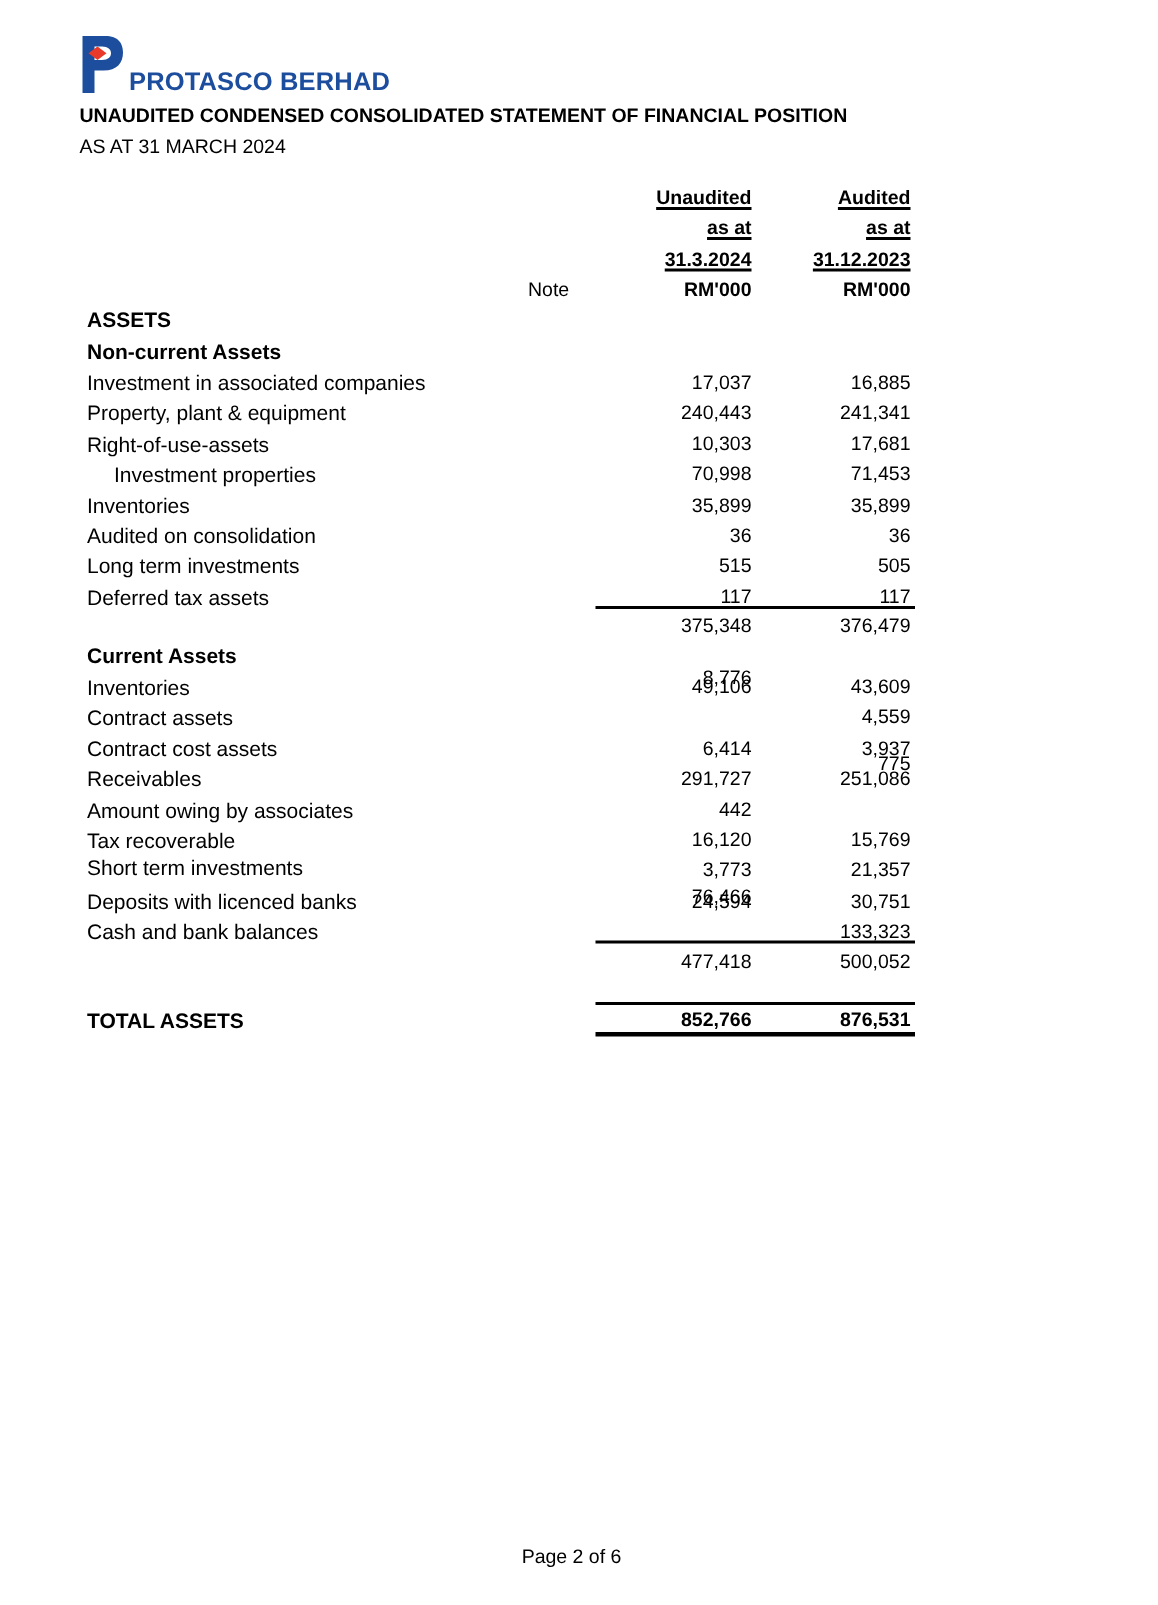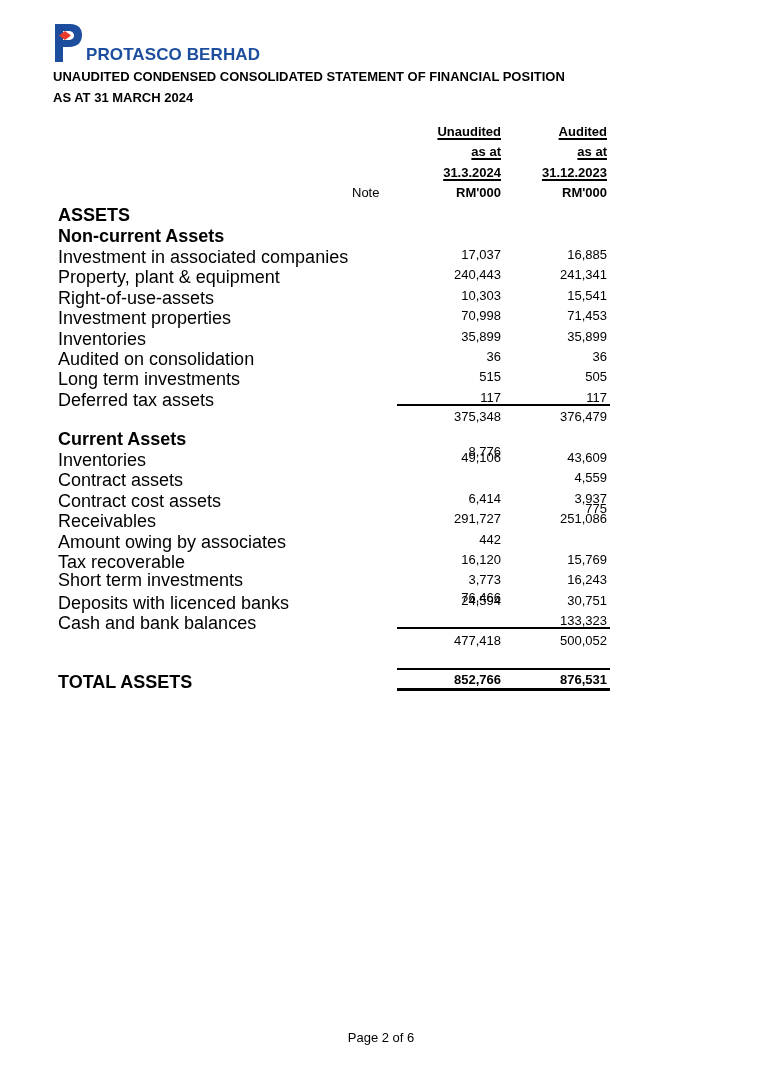--- a/index.html
+++ b/index.html
@@ -6,29 +6,29 @@
   body {
     width: 772px; height: 1070px; position: relative; overflow: hidden;
     font-family: "Liberation Sans", sans-serif; color: #000;
   }
   .logo { position: absolute; left: 53px; top: 22px; width: 30px; height: 42px; }
   .company {
     position: absolute; left: 86px; top: 45px;
     font-size: 17px; font-weight: bold; color: #1d4e9e; letter-spacing: 0.1px;
   }
   .title1 { position: absolute; left: 53px; top: 69px; font-size: 13px; font-weight: bold; }
-  .title2 { position: absolute; left: 53px; top: 90px; font-size: 13px; font-weight: bold; }
+  .title2 { position: absolute; left: 53px; top: 90px; font-size: 13px; font-weight: normal; }
 
   .hdr { position: absolute; font-size: 13px; font-weight: bold; text-align: right; }
   .hdr u { text-decoration: underline; text-decoration-thickness: 1.5px; text-underline-offset: 2px; margin-top: 16px; }
   .col1 { right: 271px; }  
   .col2 { right: 165px; }  
   .note-hdr { position: absolute; left: 352px; top: 185px; font-size: 13px; }
 
-  .lbl { position: absolute; left: 58px; font-size: 18px; }
+  .lbl { position: absolute; left: 58px; font-size: 14px; }
   .lbl.b { font-weight: bold; }
   .num { position: absolute; font-size: 13px; text-align: right; }
   .num.b { font-weight: bold; }
 
   .rule { position: absolute; left: 397px; width: 213px; background: #000; height: 2px; }
   .rule.thick { height: 2.5px; }
 
   .footer { position: absolute; left: 0; width: 762px; top: 1030px; text-align: center; font-size: 13px; }
 </style>
 </head>
@@ -59,22 +59,22 @@
 
 <div id="nc-rows">
     <div class="lbl" style="top: 247px;">Investment in associated companies</div>
     <div class="num col1" style="top: 247px;">17,037</div>
     <div class="num col2" style="top: 247px;">16,885</div>
     <div class="lbl" style="top: 267.4px;">Property, plant &amp; equipment</div>
     <div class="num col1" style="top: 267.4px;">240,443</div>
     <div class="num col2" style="top: 267.4px;">241,341</div>
     <div class="lbl" style="top: 287.8px;">Right-of-use-assets</div>
     <div class="num col1" style="top: 287.8px;">10,303</div>
-    <div class="num col2" style="top: 287.8px;">15,541</div>
-    <div class="lbl" style="top: 308.2px;">Investment properties</div>
+    <div class="num col2" style="top: 287.8px;">17,681</div>
+    <div class="lbl" style="top: 308.2px; margin-left: 18px;">Investment properties</div>
     <div class="num col1" style="top: 308.2px;">70,998</div>
     <div class="num col2" style="top: 308.2px;">71,453</div>
     <div class="lbl" style="top: 328.6px;">Inventories</div>
     <div class="num col1" style="top: 328.6px;">35,899</div>
     <div class="num col2" style="top: 328.6px;">35,899</div>
     <div class="lbl" style="top: 349px;">Audited on consolidation</div>
     <div class="num col1" style="top: 349px;">36</div>
     <div class="num col2" style="top: 349px;">36</div>
     <div class="lbl" style="top: 369.4px;">Long term investments</div>
     <div class="num col1" style="top: 369.4px;">515</div>
@@ -104,21 +104,21 @@
     <div class="num col1" style="top: 511.2px;">291,727</div>
     <div class="num col2" style="top: 511.2px;">251,086</div>
     <div class="lbl" style="top: 531.6px;">Amount owing by associates</div>
     <div class="num col1" style="top: 531.6px;">442</div>
     <div class="num col2" style="top: 501px;">775</div>
     <div class="lbl" style="top: 552px;">Tax recoverable</div>
     <div class="num col1" style="top: 552px;">16,120</div>
     <div class="num col2" style="top: 552px;">15,769</div>
     <div class="lbl" style="top: 570px;">Short term investments</div>
     <div class="num col1" style="top: 572.4px;">3,773</div>
-    <div class="num col2" style="top: 572.4px;">16,243</div>
+    <div class="num col2" style="top: 572.4px;">21,357</div>
     <div class="lbl" style="top: 592.8px;">Deposits with licenced banks</div>
     <div class="num col1" style="top: 592.8px;">24,594</div>
     <div class="num col2" style="top: 592.8px;">30,751</div>
     <div class="lbl" style="top: 613.2px;">Cash and bank balances</div>
     <div class="num col1" style="top: 590px; margin-left: 15px;">76,466</div>
     <div class="num col2" style="top: 613.2px;">133,323</div>
   </div>
 
 <div class="rule" style="top:627px"></div>
 <div class="num col1" style="top:633px">477,418</div>

